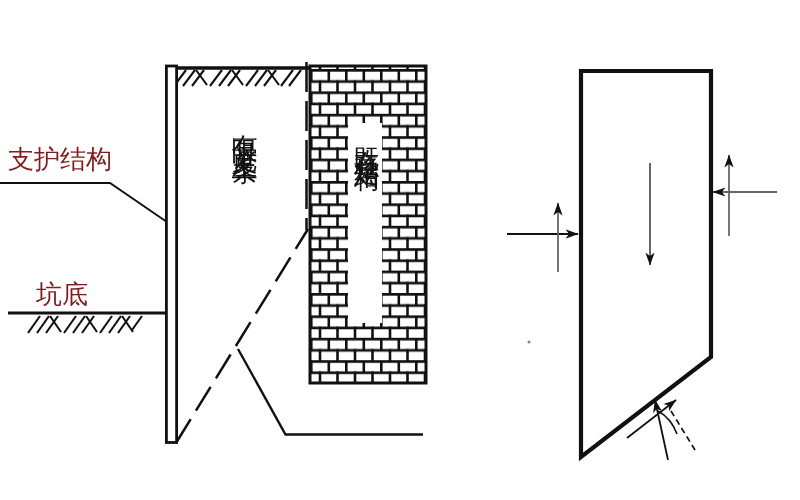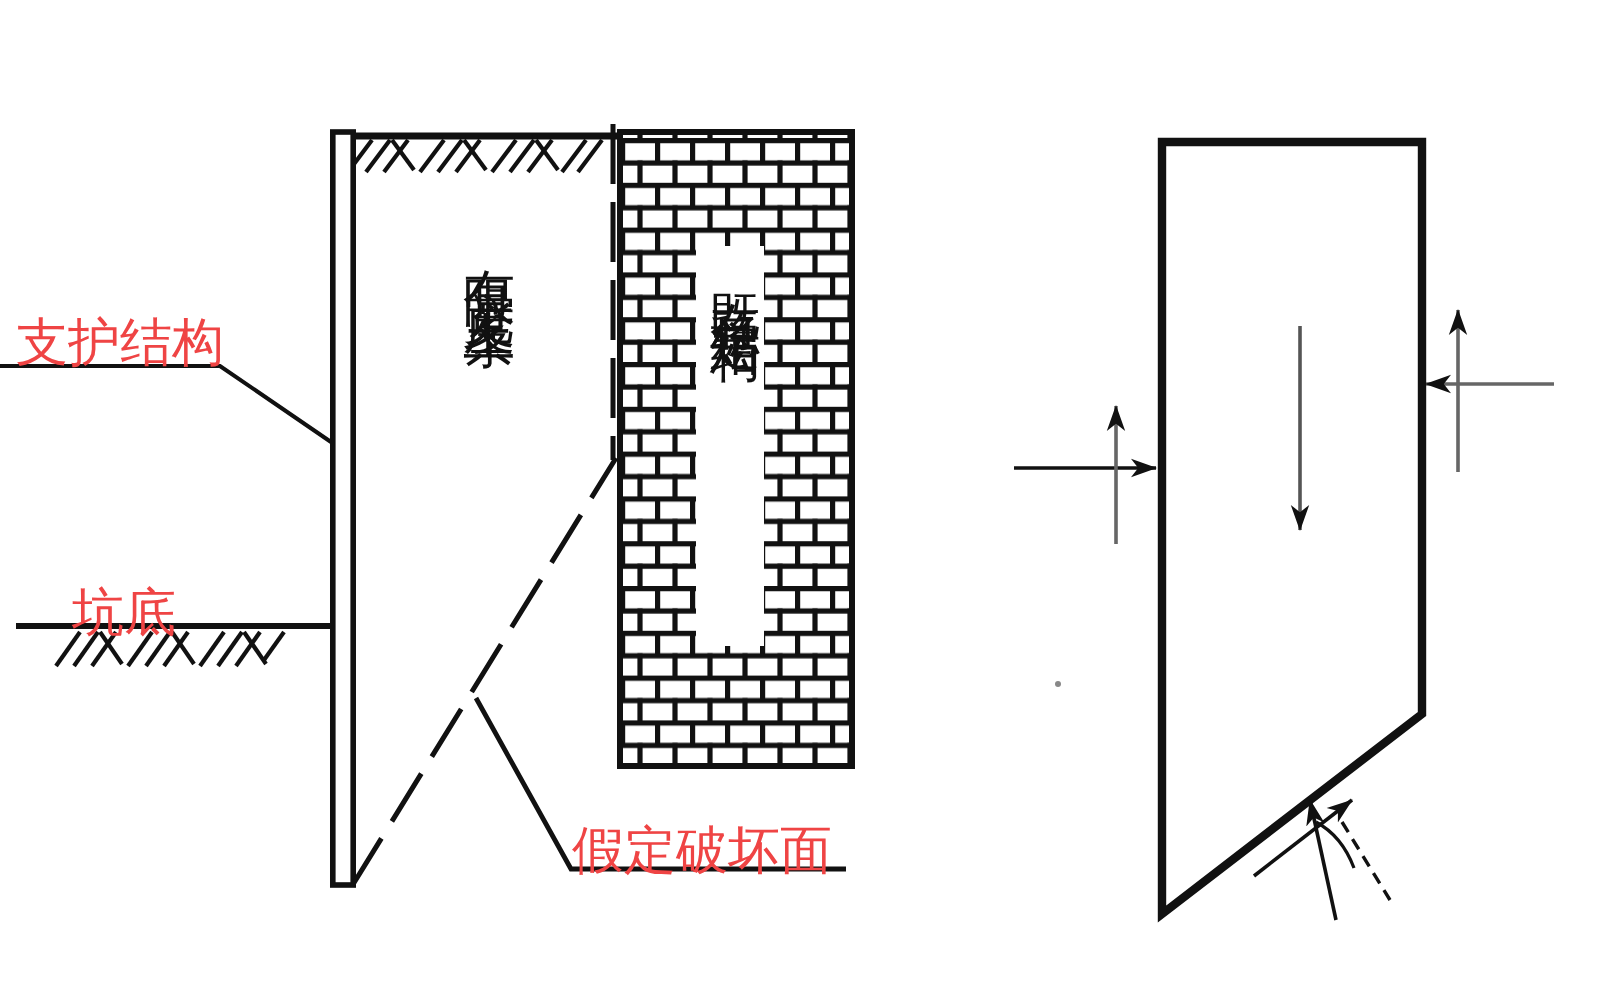--- a/index.html
+++ b/index.html
@@ -1,21 +1,21 @@
 <!DOCTYPE html>
 <html><head>
 <meta charset="utf-8">
 <style>
   html,body{margin:0;padding:0;background:#ffffff;}
   #stage{
     position:relative;width:800px;height:500px;background:#ffffff;overflow:hidden;
     font-family:"Liberation Sans", sans-serif;color:#111;
   }
   #linework{position:absolute;left:0;top:0;}
-  .lbl{position:absolute;color:#ef4444;font-size:26px;line-height:1.05;white-space:nowrap;margin-top:12px;}
+  .lbl{position:absolute;color:#7f1d1d;font-size:26px;line-height:1.05;white-space:nowrap;}
   .lbl-v{
     position:absolute;color:#111;font-size:26px;white-space:nowrap;
     writing-mode:vertical-rl;text-orientation:upright;letter-spacing:5px;
   }
   .lbl-v.small{font-size:25px;letter-spacing:4px;}
 </style>
 </head>
 <body>
 
 <div id="stage">
@@ -114,15 +114,14 @@
   </svg>
 
   <div class="lbl" style="left:8px;top:146px;">支护结构</div>
 
   <div class="lbl" style="left:36px;top:281px;">坑底</div>
 
   <div class="lbl-v" style="left:228px;top:114px;">有限宽度土条</div>
 
   <div class="lbl-v small" style="left:351px;top:127px;">既有稳定结构</div>
 
-  <div class="lbl" style="left:286px;top:400px;">假定破坏面</div>
 
 </div>
 
 </body></html>

